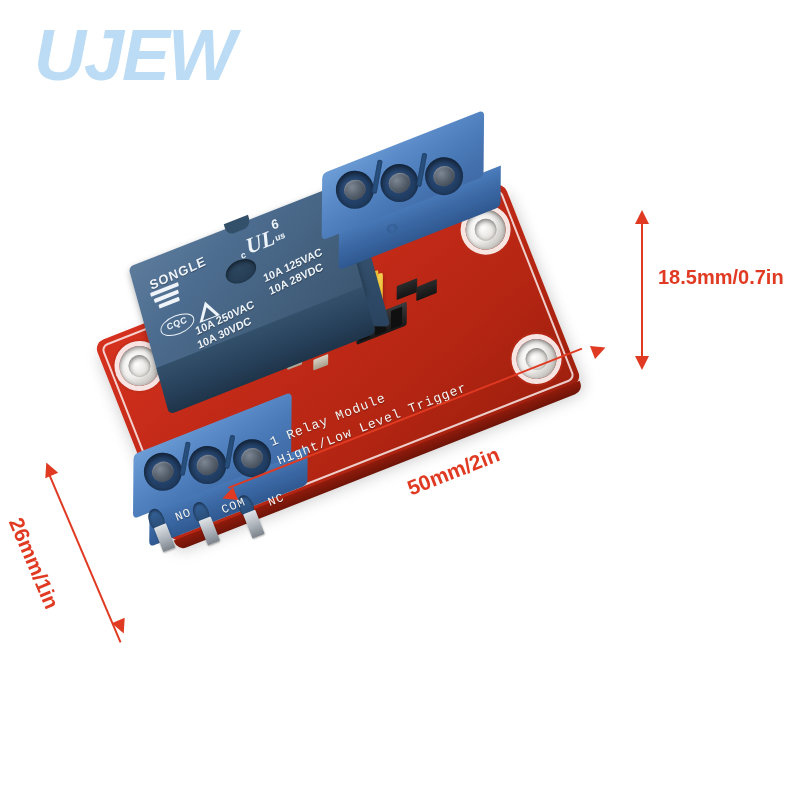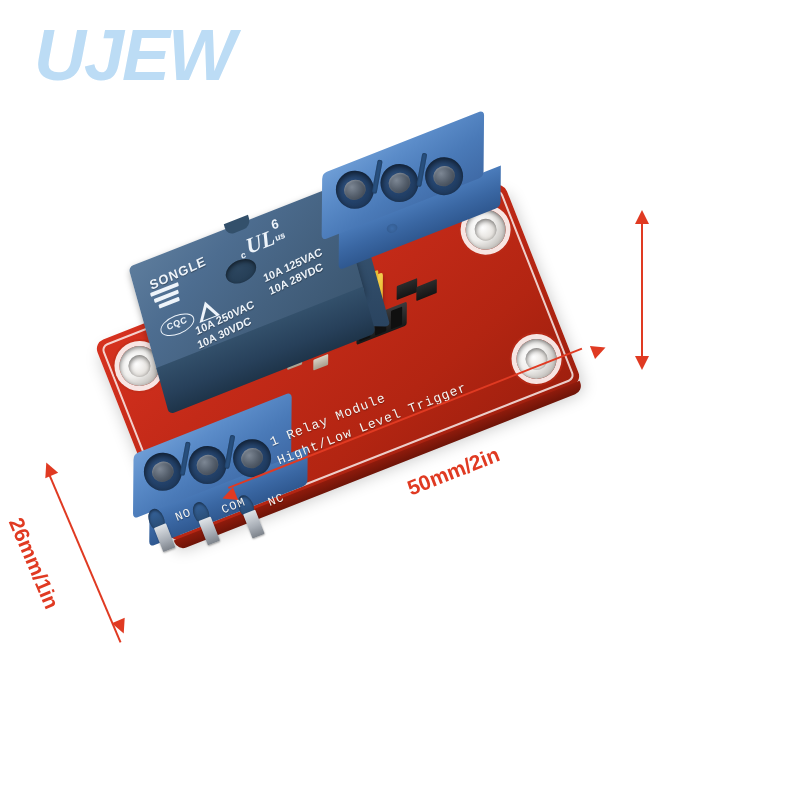--- a/index.html
+++ b/index.html
@@ -417,20 +417,21 @@
       <div class="silk silk-line1">1 Relay Module</div>
       <div class="silk silk-line2">Hight/Low Level Trigger</div>
       <div class="silk silk-no">NO</div>
       <div class="silk silk-com">COM</div>
       <div class="silk silk-nc">NC</div>
     </div>
 
     <div class="dim-v-line"></div>
     <div class="arrow arrow-up"></div>
     <div class="arrow arrow-down"></div>
+    <div class="dim dim-v-label">18.5mm/0.7in</div>
 
     <div class="dim-d1"></div>
     <div class="arrow dim-d1-a1"></div>
     <div class="arrow dim-d1-a2"></div>
     <div class="dim dim-d1-label">50mm/2in</div>
 
     <div class="dim-d2"></div>
     <div class="arrow dim-d2-a1"></div>
     <div class="arrow dim-d2-a2"></div>
     <div class="dim dim-d2-label">26mm/1in</div>

